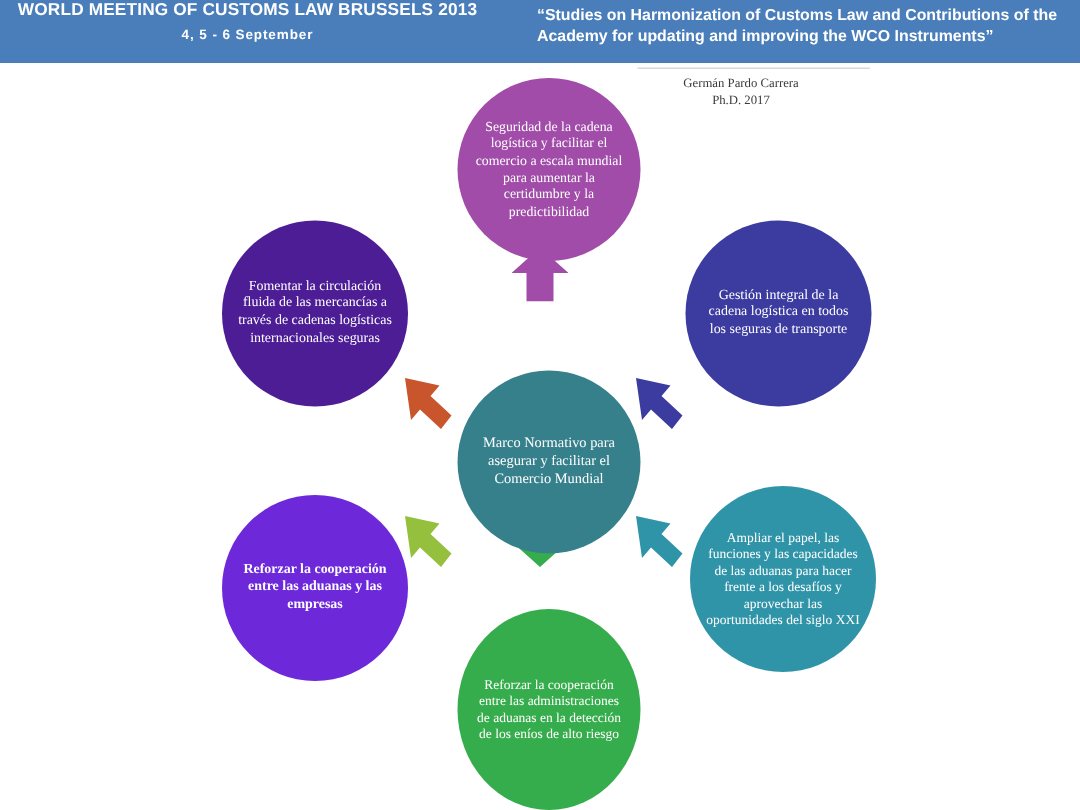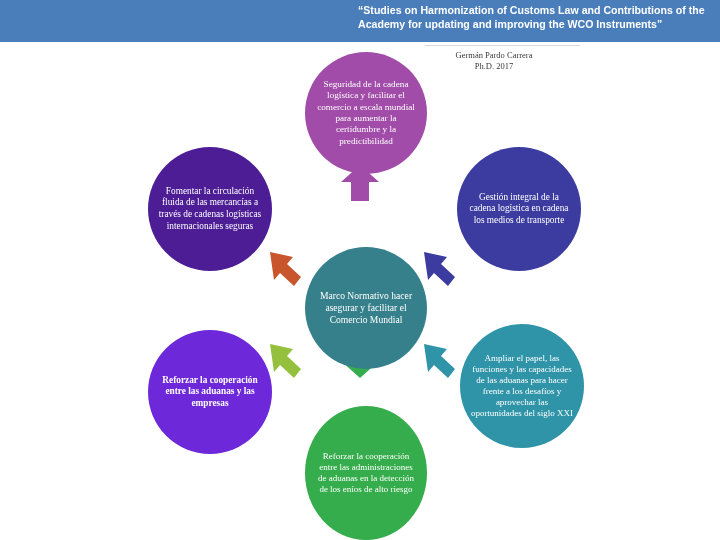--- a/index.html
+++ b/index.html
@@ -124,20 +124,24 @@
   #arrow-down   { left: 341px; top: 300px; }
   #arrow-up-left     { left: 268px; top: 208px; }
   #arrow-up-right    { left: 422px; top: 208px; }
   #arrow-down-left   { left: 268px; top: 300px; }
   #arrow-down-right  { left: 422px; top: 300px; }
 </style>
 </head>
 <body>
 
 <div id="slide-header">
+  <div id="meeting-title-block">
+    <div id="meeting-title">WORLD MEETING OF CUSTOMS LAW BRUSSELS 2013</div>
+    <div id="meeting-dates">4, 5 - 6  September</div>
+  </div>
   <div id="studies-title">“Studies on Harmonization of Customs Law and Contributions of the Academy for updating and improving the WCO Instruments”</div>
 </div>
 
 <div id="author-rule"></div>
 <div id="author-block">
   <span>Germán Pardo Carrera</span>
   <span id="author-degree">Ph.D. 2017</span>
 </div>
 
 <div id="diagram">
@@ -180,25 +184,25 @@
 
   <div class="node" id="node-security">
     <span class="node-text">Seguridad de la cadena logística y facilitar el comercio a escala mundial para aumentar la certidumbre y la predictibilidad</span>
   </div>
 
   <div class="node" id="node-flow">
     <span class="node-text">Fomentar la circulación fluida de las mercancías a través de cadenas logísticas internacionales seguras</span>
   </div>
 
   <div class="node" id="node-management">
-    <span class="node-text">Gestión integral de la cadena logística en cadena los medios de transporte</span>
+    <span class="node-text">Gestión integral de la cadena logística en todos los seguras de transporte</span>
   </div>
 
   <div class="node" id="node-framework">
-    <span class="node-text">Marco Normativo hacer asegurar y facilitar el Comercio Mundial</span>
+    <span class="node-text">Marco Normativo para asegurar y facilitar el Comercio Mundial</span>
   </div>
 
   <div class="node" id="node-cooperation">
     <span class="node-text">Reforzar la cooperación entre las aduanas y las empresas</span>
   </div>
 
   <div class="node" id="node-capacity">
     <span class="node-text">Ampliar el papel, las funciones y las capacidades de las aduanas para hacer frente a los desafíos y aprovechar las oportunidades del siglo XXI</span>
   </div>
 

